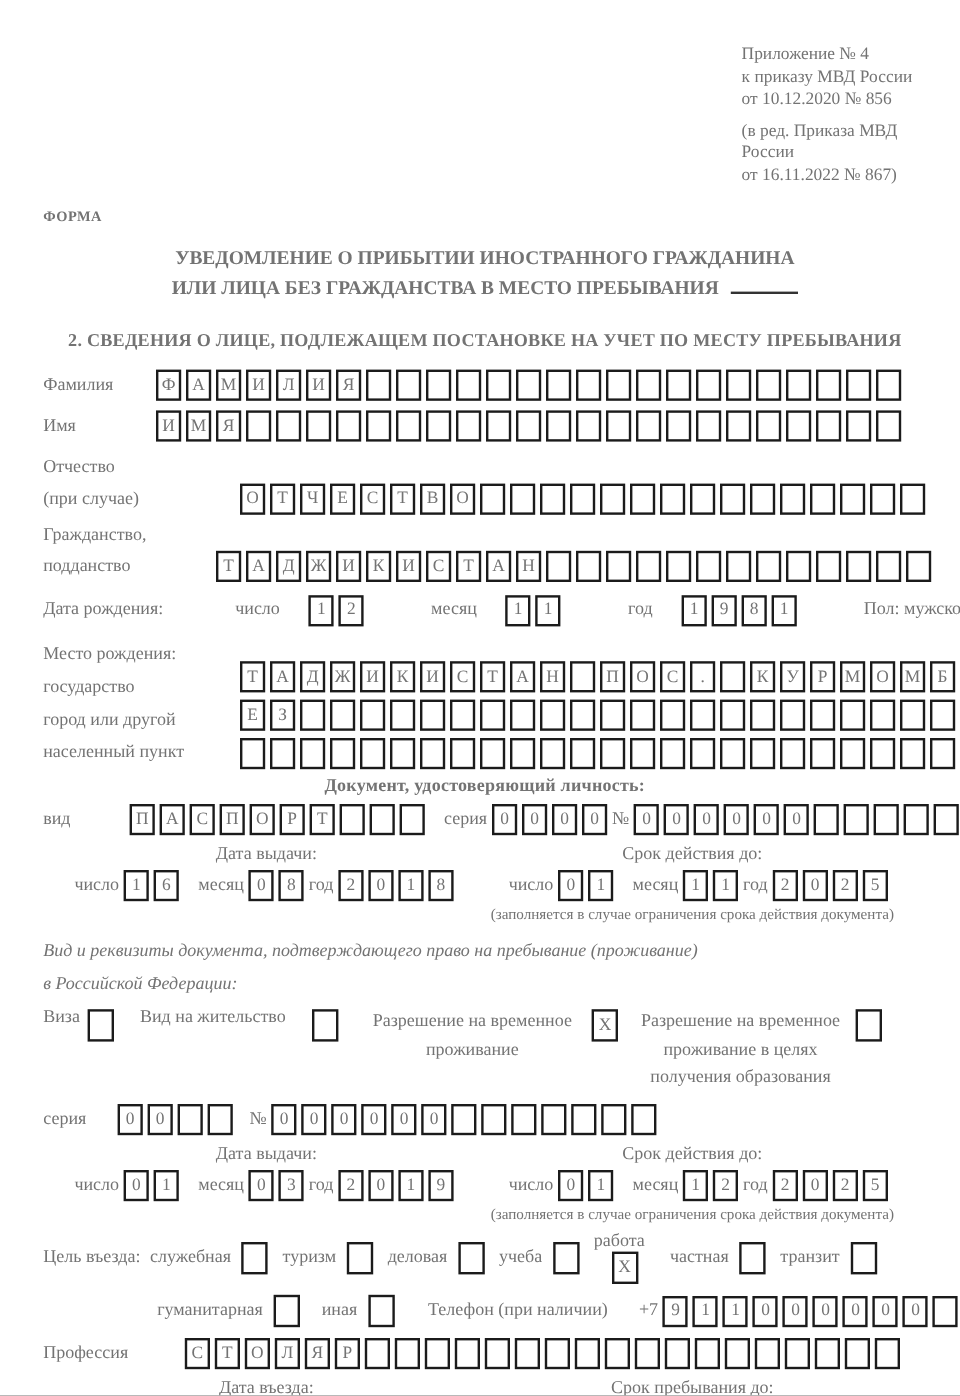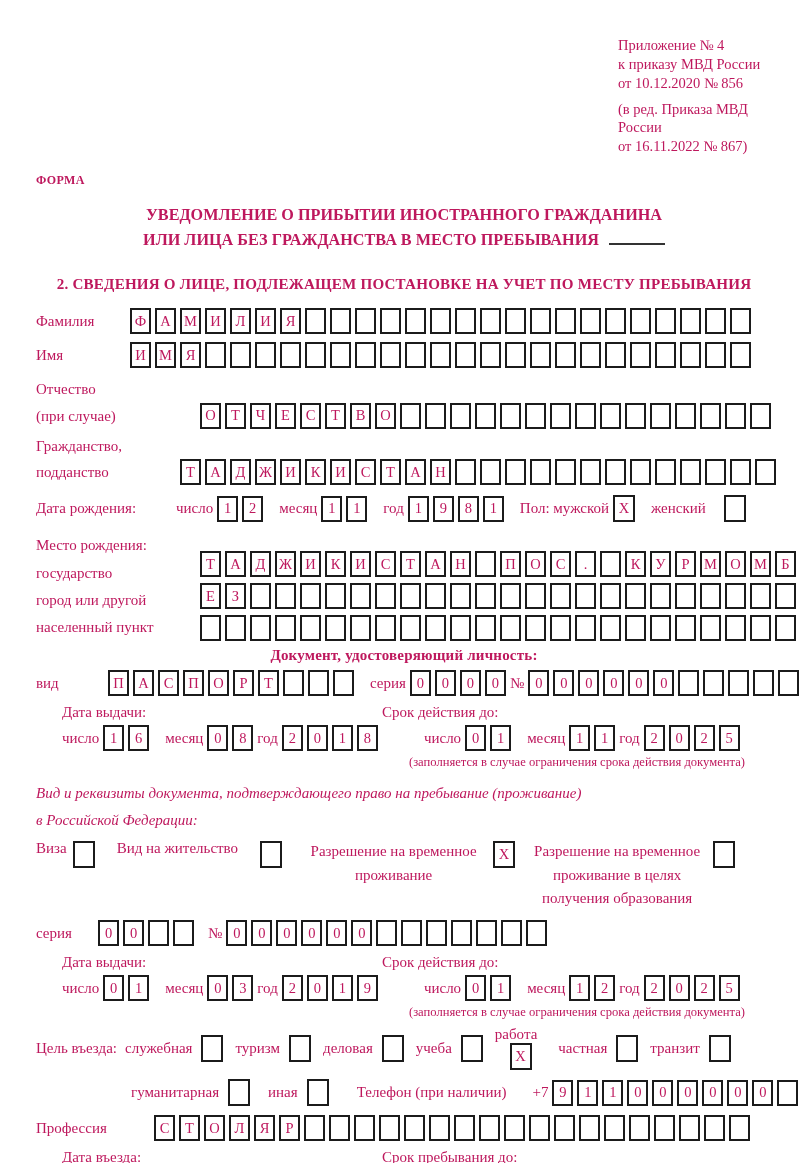--- a/index.html
+++ b/index.html
@@ -1,17 +1,17 @@
 <!DOCTYPE html>
 <html><head>
 <meta charset="utf-8">
 <style>
   html,body{margin:0;padding:0;background:#888;}
   .page{
-    width:800px;height:1163px;margin:0 auto;background:#fff;color:#be185d;
+    width:800px;height:1163px;margin:0 auto;background:#fff;color:#737373;
     font-family:"Liberation Serif","DejaVu Serif",serif;
     box-sizing:border-box;padding:36px 28px 16px 36px;overflow:hidden;position:relative;
   }
   
   .hdr{margin-left:582px;font-size:14.5px;line-height:1.3;}
   .hdr .sub{margin-top:7px;}
   .forma{font-weight:bold;font-size:12px;padding-right:36px;margin-top:17px;letter-spacing:.4px;}
   .title{text-align:center;font-weight:bold;font-size:16.2px;line-height:1.55;margin-top:15px;}
   .blank-line{display:inline-block;width:56px;border-bottom:2.5px solid #333;height:0;margin-left:10px;vertical-align:baseline;}
   .sec{text-align:center;font-weight:bold;font-size:15.1px;margin-top:23px;letter-spacing:.2px;}
@@ -28,21 +28,21 @@
   .box{
     width:18px;height:23px;border:2px solid #1b1b1b;flex:none;
     display:inline-flex;align-items:center;justify-content:center;font-size:14.5px;background:#fff;
   }
   .stack > .cells{margin-top:6px;}
   .stack > .cells:first-child{margin-top:0;}
   
   .dates{display:flex;margin-top:10px;}
   .dhalf-l{width:47%;box-sizing:border-box;padding-left:26px;}
   .dhalf-r{width:53%;box-sizing:border-box;}
-  .dcap{text-align:left;font-size:15px;}
+  .dcap{text-align:center;font-size:15px;}
   .dcells{display:flex;align-items:center;margin-top:4px;}
   .dlbl{font-size:15px;margin-right:4px;flex:none;}
   .dgap{width:12px;flex:none;}
   .dnote{font-size:12.6px;text-align:center;margin-top:4px;white-space:nowrap;}
   
   .res-lines{font-size:15px;line-height:1.8;margin-top:10px;font-style:italic;}
   .opts{display:flex;align-items:flex-start;margin-top:6px;}
   .opt{display:flex;align-items:flex-start;}
   .opt .olbl{font-size:15px;}
   .opt .olbl.c{text-align:center;line-height:1.55;}
@@ -194,21 +194,21 @@
         <span class="cell"></span>
         <span class="cell"></span>
         <span class="cell"></span>
         <span class="cell"></span>
         <span class="cell"></span>
         <span class="cell"></span>
         <span class="cell"></span>
       </span>
   </div>
 
-  <div class="row" style="margin-top:10px;">
+  <div class="row" style="margin-top:10px;gap:20px;">
     <span class="lbl" style="width:140px;">Дата рождения:</span>
     <span class="dlbl">число</span>
     <span class="cells">
         <span class="cell">1</span>
         <span class="cell">2</span>
       </span>
     <span class="dgap"></span>
     <span class="dlbl">месяц</span>
     <span class="cells">
         <span class="cell">1</span>

